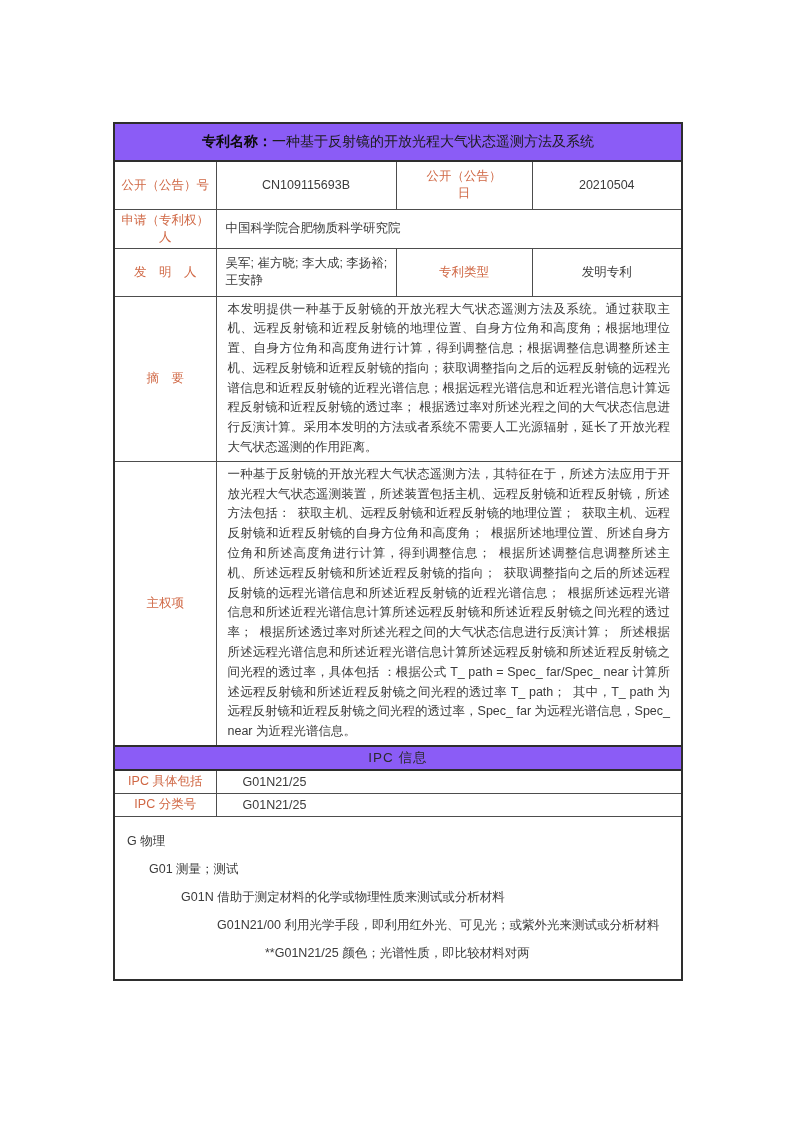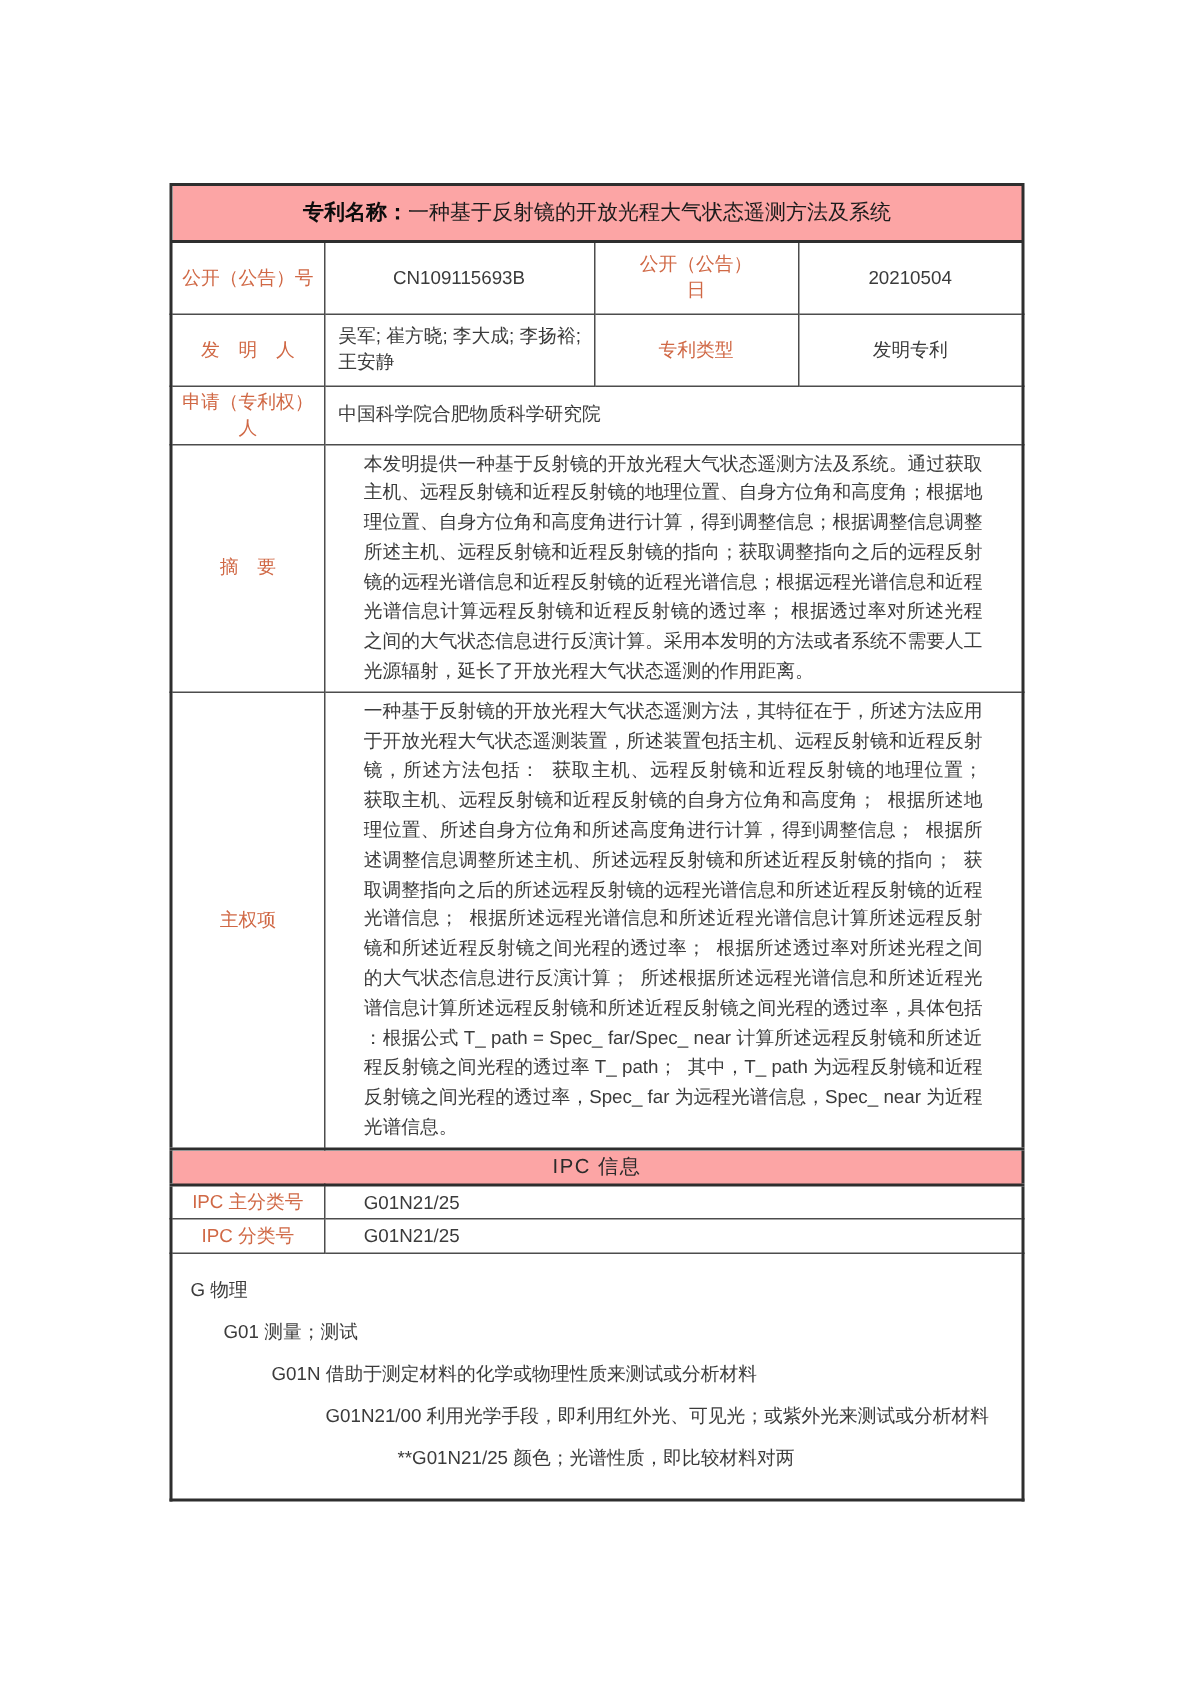--- a/index.html
+++ b/index.html
@@ -20,40 +20,40 @@
   }
   td {
     border: 1px solid #4d4d4d;
     font-size: 12.5px;
     color: #3b3b3b;
     padding: 2px 6px;
     vertical-align: middle;
     overflow: hidden;
   }
   .band {
-    background: #fca5a5;
+    background: #8b5cf6;
     text-align: center;
     border-top: 2px solid #2e2e2e;
     border-bottom: 2px solid #2e2e2e;
   }
   .title-cell { font-size: 14px; color: #1c1c1c; }
   .title-cell .title-label { font-weight: bold; color: #0c0c0c; }
   .ipc-band-cell { font-size: 13.5px; color: #2a2a2a; letter-spacing: 1px; }
   .label {
     color: #d06845;
     text-align: center;
     white-space: pre-line;
     font-size: 12.5px;
   }
   .value-center { text-align: center; }
   .value-left { text-align: left; padding-left: 9px; }
   .long-text {
     text-align: justify;
     line-height: 19.8px;
-    padding: 3px 26px;
+    padding: 3px 11px;
     white-space: pre-wrap;
     vertical-align: middle;
   }
   .ipc-code { padding-left: 26px; margin-left: 44px; }
   .ipc-tree-cell { vertical-align: top; padding: 10px 8px 8px 8px; border-radius: 28px; }
   .ipc-line { line-height: 28px; white-space: nowrap; }
   .indent-0 { padding-left: 4px; }
   .indent-1 { padding-left: 26px; }
   .indent-2 { padding-left: 58px; }
   .indent-3 { padding-left: 94px; }
@@ -80,48 +80,48 @@
 
   <tr>
     <td class="label" style="height:48px">公开（公告）号</td>
     <td class="value-center">CN109115693B</td>
     <td class="label">公开（公告）
 日</td>
     <td class="value-center">20210504</td>
   </tr>
 
   <tr>
+    <td class="label" style="height:37px">申请（专利权）
+人</td>
+    <td class="value-left" colspan="3">中国科学院合肥物质科学研究院</td>
+  </tr>
+
+  <tr>
     <td class="label" style="height:48px">发　明　人</td>
     <td class="value-left">吴军; 崔方晓; 李大成; 李扬裕; 王安静</td>
     <td class="label">专利类型</td>
     <td class="value-center">发明专利</td>
-  </tr>
-
-  <tr>
-    <td class="label" style="height:37px">申请（专利权）
-人</td>
-    <td class="value-left" colspan="3">中国科学院合肥物质科学研究院</td>
   </tr>
 
   <tr>
     <td class="label" style="height:158px">摘　要</td>
     <td class="long-text" colspan="3">本发明提供一种基于反射镜的开放光程大气状态遥测方法及系统。通过获取主机、远程反射镜和近程反射镜的地理位置、自身方位角和高度角；根据地理位置、自身方位角和高度角进行计算，得到调整信息；根据调整信息调整所述主机、远程反射镜和近程反射镜的指向；获取调整指向之后的远程反射镜的远程光谱信息和近程反射镜的近程光谱信息；根据远程光谱信息和近程光谱信息计算远程反射镜和近程反射镜的透过率； 根据透过率对所述光程之间的大气状态信息进行反演计算。采用本发明的方法或者系统不需要人工光源辐射，延长了开放光程大气状态遥测的作用距离。</td>
   </tr>
 
   <tr>
     <td class="label" style="height:279px">主权项</td>
     <td class="long-text" colspan="3">一种基于反射镜的开放光程大气状态遥测方法，其特征在于，所述方法应用于开放光程大气状态遥测装置，所述装置包括主机、远程反射镜和近程反射镜，所述方法包括：  获取主机、远程反射镜和近程反射镜的地理位置；  获取主机、远程反射镜和近程反射镜的自身方位角和高度角；  根据所述地理位置、所述自身方位角和所述高度角进行计算，得到调整信息；  根据所述调整信息调整所述主机、所述远程反射镜和所述近程反射镜的指向；  获取调整指向之后的所述远程反射镜的远程光谱信息和所述近程反射镜的近程光谱信息；  根据所述远程光谱信息和所述近程光谱信息计算所述远程反射镜和所述近程反射镜之间光程的透过率；  根据所述透过率对所述光程之间的大气状态信息进行反演计算；  所述根据所述远程光谱信息和所述近程光谱信息计算所述远程反射镜和所述近程反射镜之间光程的透过率，具体包括 ：根据公式 T_ path = Spec_ far/Spec_ near 计算所述远程反射镜和所述近程反射镜之间光程的透过率 T_ path；  其中，T_ path 为远程反射镜和近程反射镜之间光程的透过率，Spec_ far 为远程光谱信息，Spec_ near 为近程光谱信息。</td>
   </tr>
 
   <tr>
     <td class="band ipc-band-cell" colspan="4" style="height:21px">IPC 信息</td>
   </tr>
 
   <tr>
-    <td class="label" style="height:23px">IPC 主分类号</td>
+    <td class="label" style="height:23px">IPC 具体包括</td>
     <td class="value-left ipc-code" colspan="3">G01N21/25</td>
   </tr>
 
   <tr>
     <td class="label" style="height:23px">IPC 分类号</td>
     <td class="value-left ipc-code" colspan="3">G01N21/25</td>
   </tr>
 
   <tr>
     <td class="ipc-tree-cell" colspan="4" style="height:164px">

